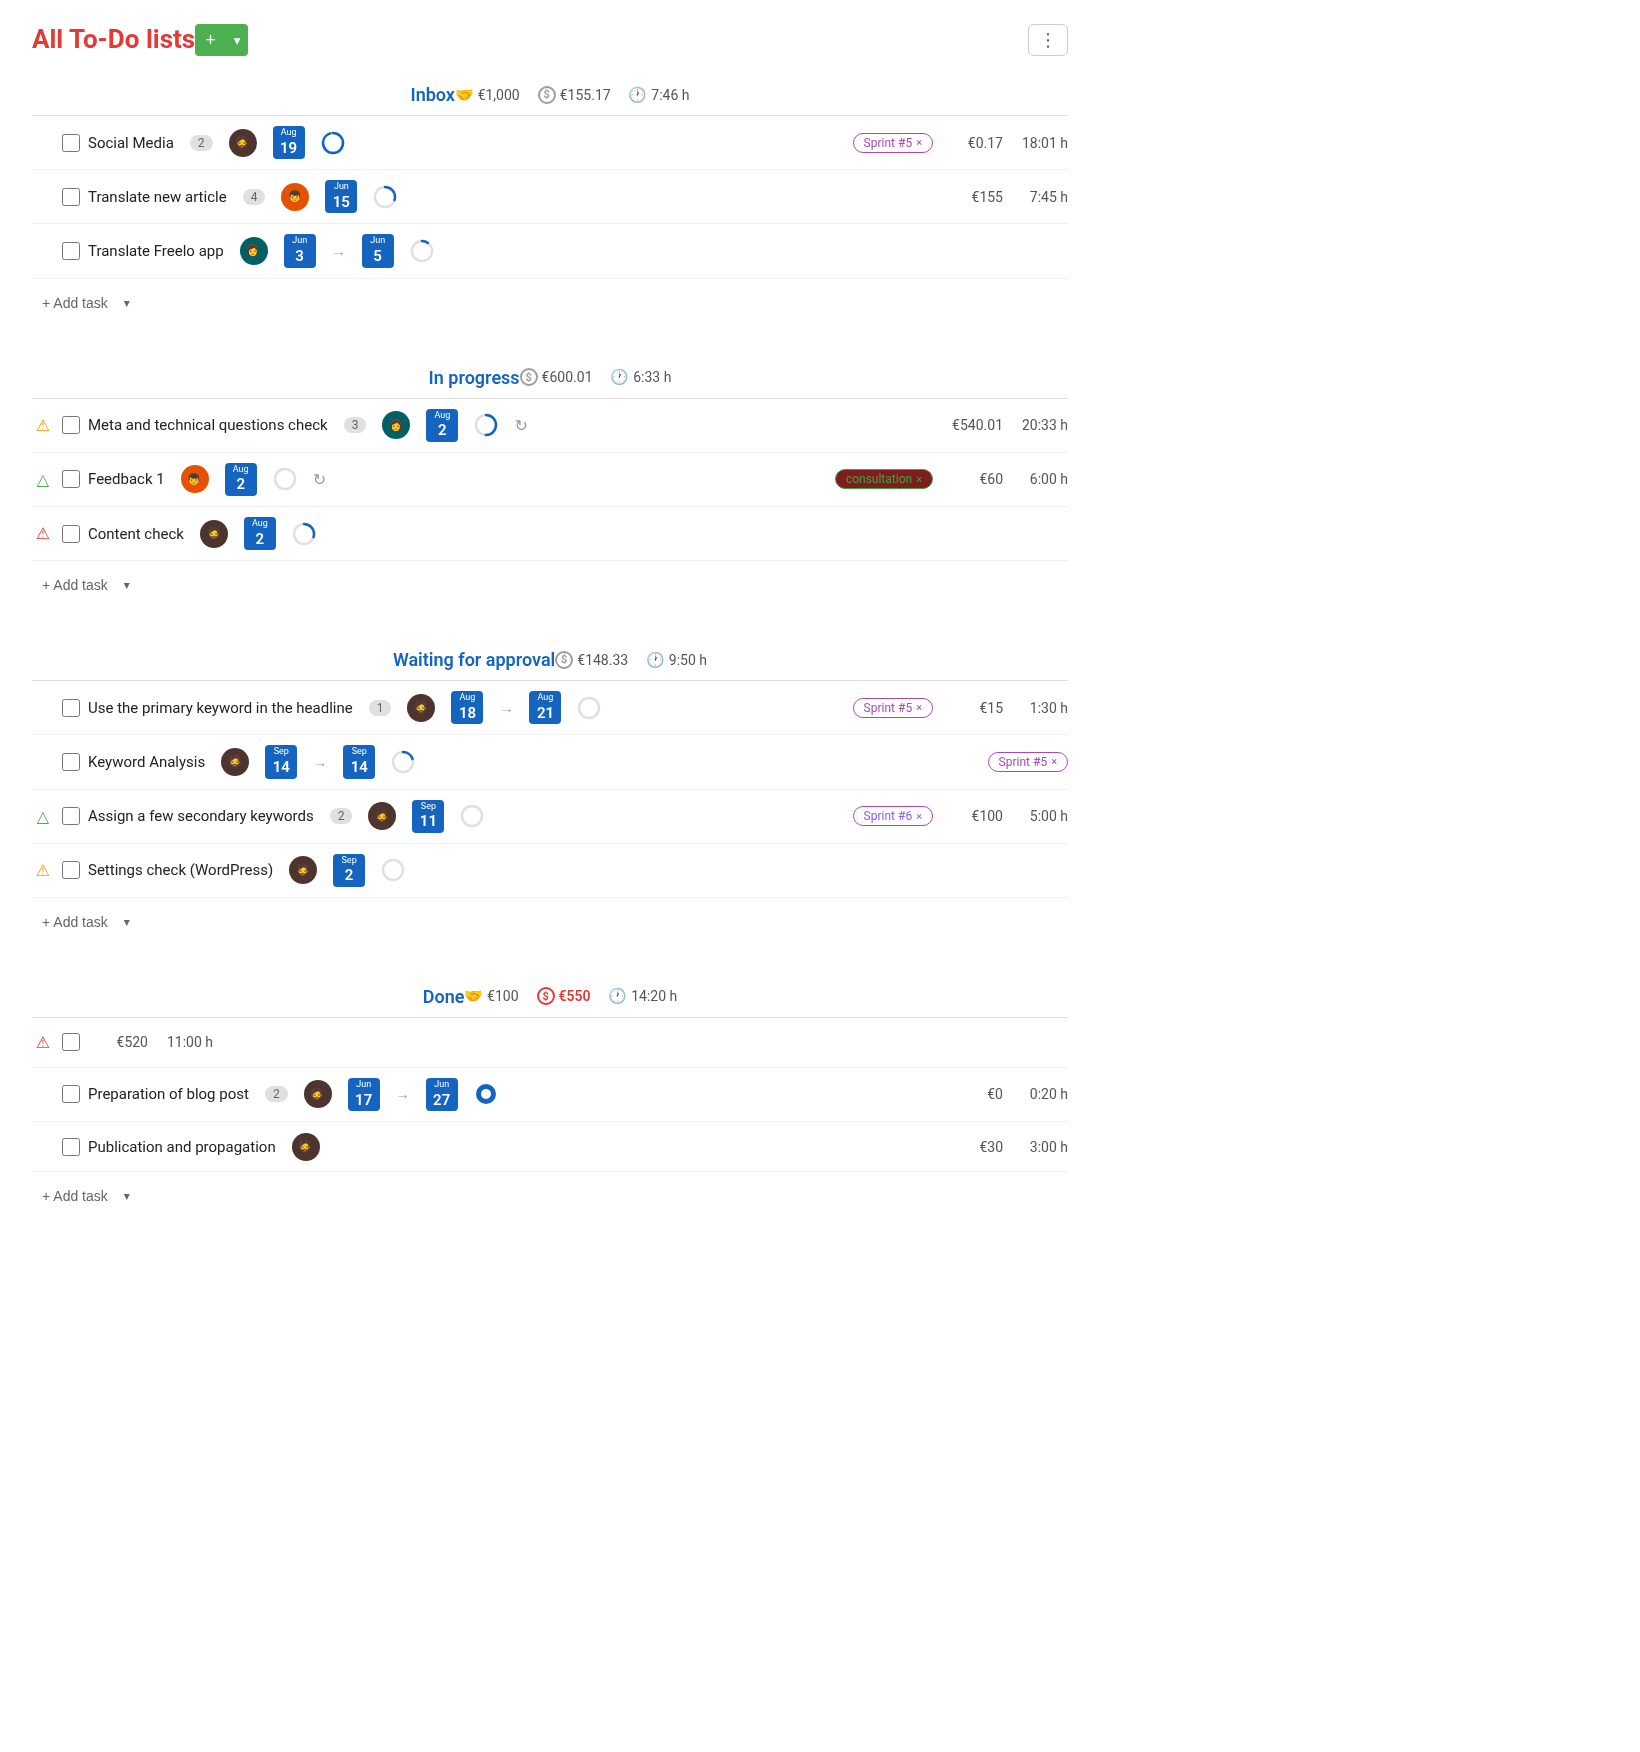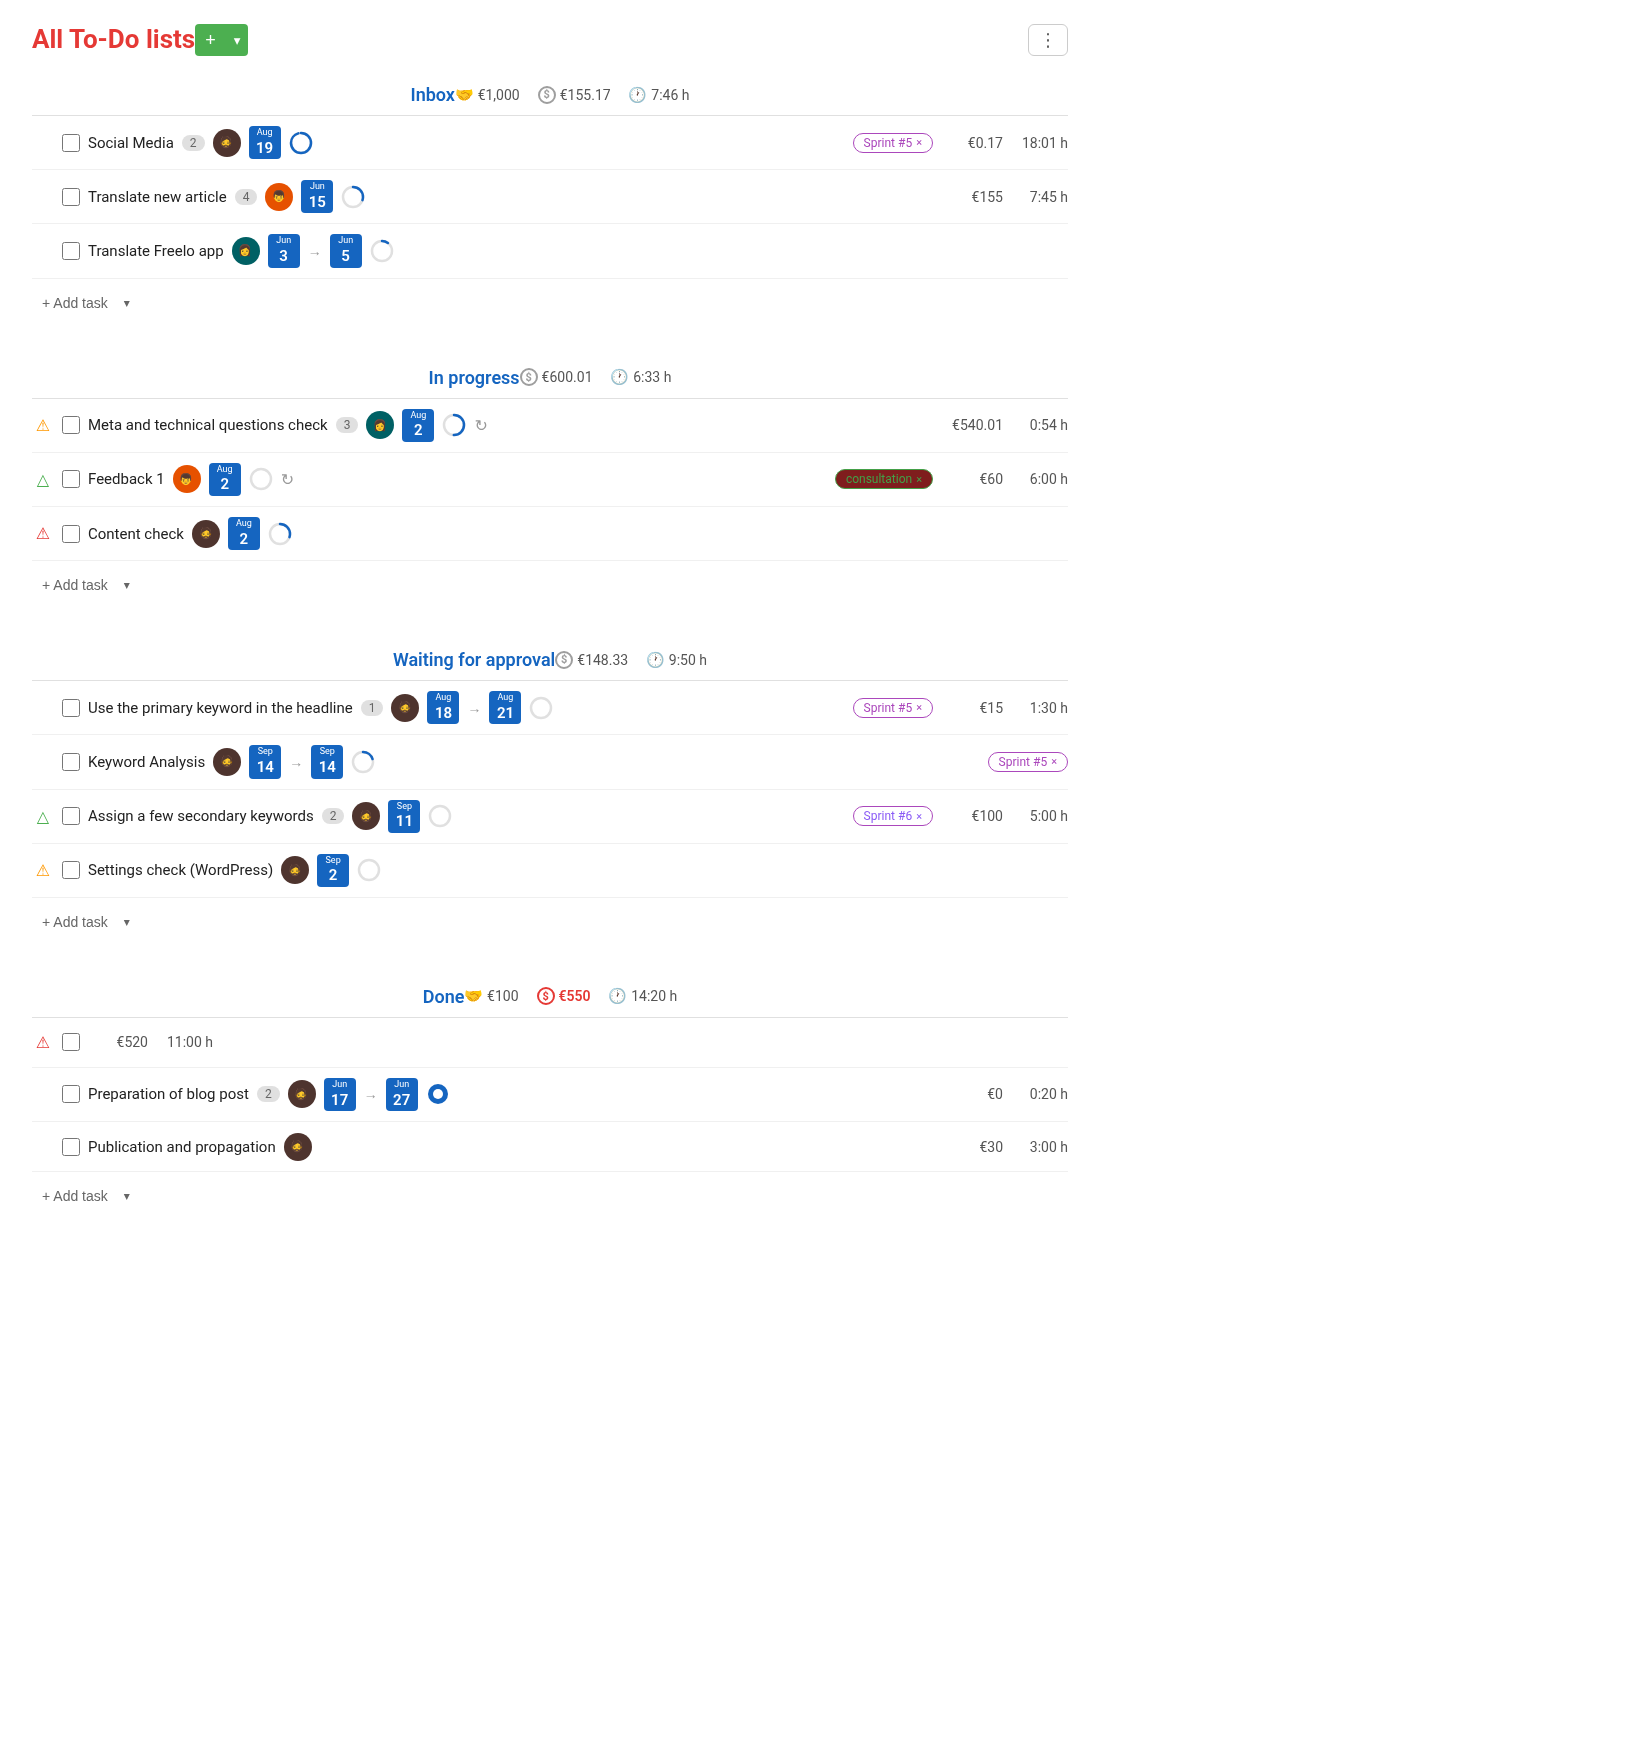--- a/index.html
+++ b/index.html
@@ -117,21 +117,21 @@
       flex-shrink: 0;
       cursor: pointer;
       background: #fff;
     }
     .task-name {
       flex: 1;
       font-size: 15px;
       color: #222;
       display: flex;
       align-items: center;
-      gap: 8px;
+      gap: 16px;
       flex-wrap: wrap;
     }
     .task-badge-count {
       background: #e0e0e0;
       color: #666;
       border-radius: 10px;
       padding: 1px 8px;
       font-size: 12px;
     }
     .task-right {
@@ -411,21 +411,21 @@
               <span class="day">2</span>
   </span>
             <span class="progress-circle"><svg width="24" height="24" viewBox="0 0 24 24">
     <circle cx="12" cy="12" r="10" fill="none" stroke="#e0e0e0" stroke-width="2.5"></circle>
     <circle cx="12" cy="12" r="10" fill="none" stroke="#1565c0" stroke-width="2.5" stroke-dasharray="62.83185307179586" stroke-dashoffset="31.41592653589793" stroke-linecap="round" transform="rotate(-90 12 12)"></circle>
   </svg></span>
             <span class="refresh-icon">↻</span>
           </div>
           <div class="task-right">
             <span class="task-cost">€540.01</span>
-            <span class="task-time">0:54 h</span>
+            <span class="task-time">20:33 h</span>
           </div>
         </div>
         <div class="task-row">
           <span class="task-warning warning-icon-green">△</span>
           <input type="checkbox" class="task-checkbox" style="">
           <div class="task-name">
       <span>Feedback 1</span>
             <span class="avatar" style="background:#e65100;">👦</span>
             <span class="date-badge" style="background:#1565c0;">
     <span class="month">Aug</span>

